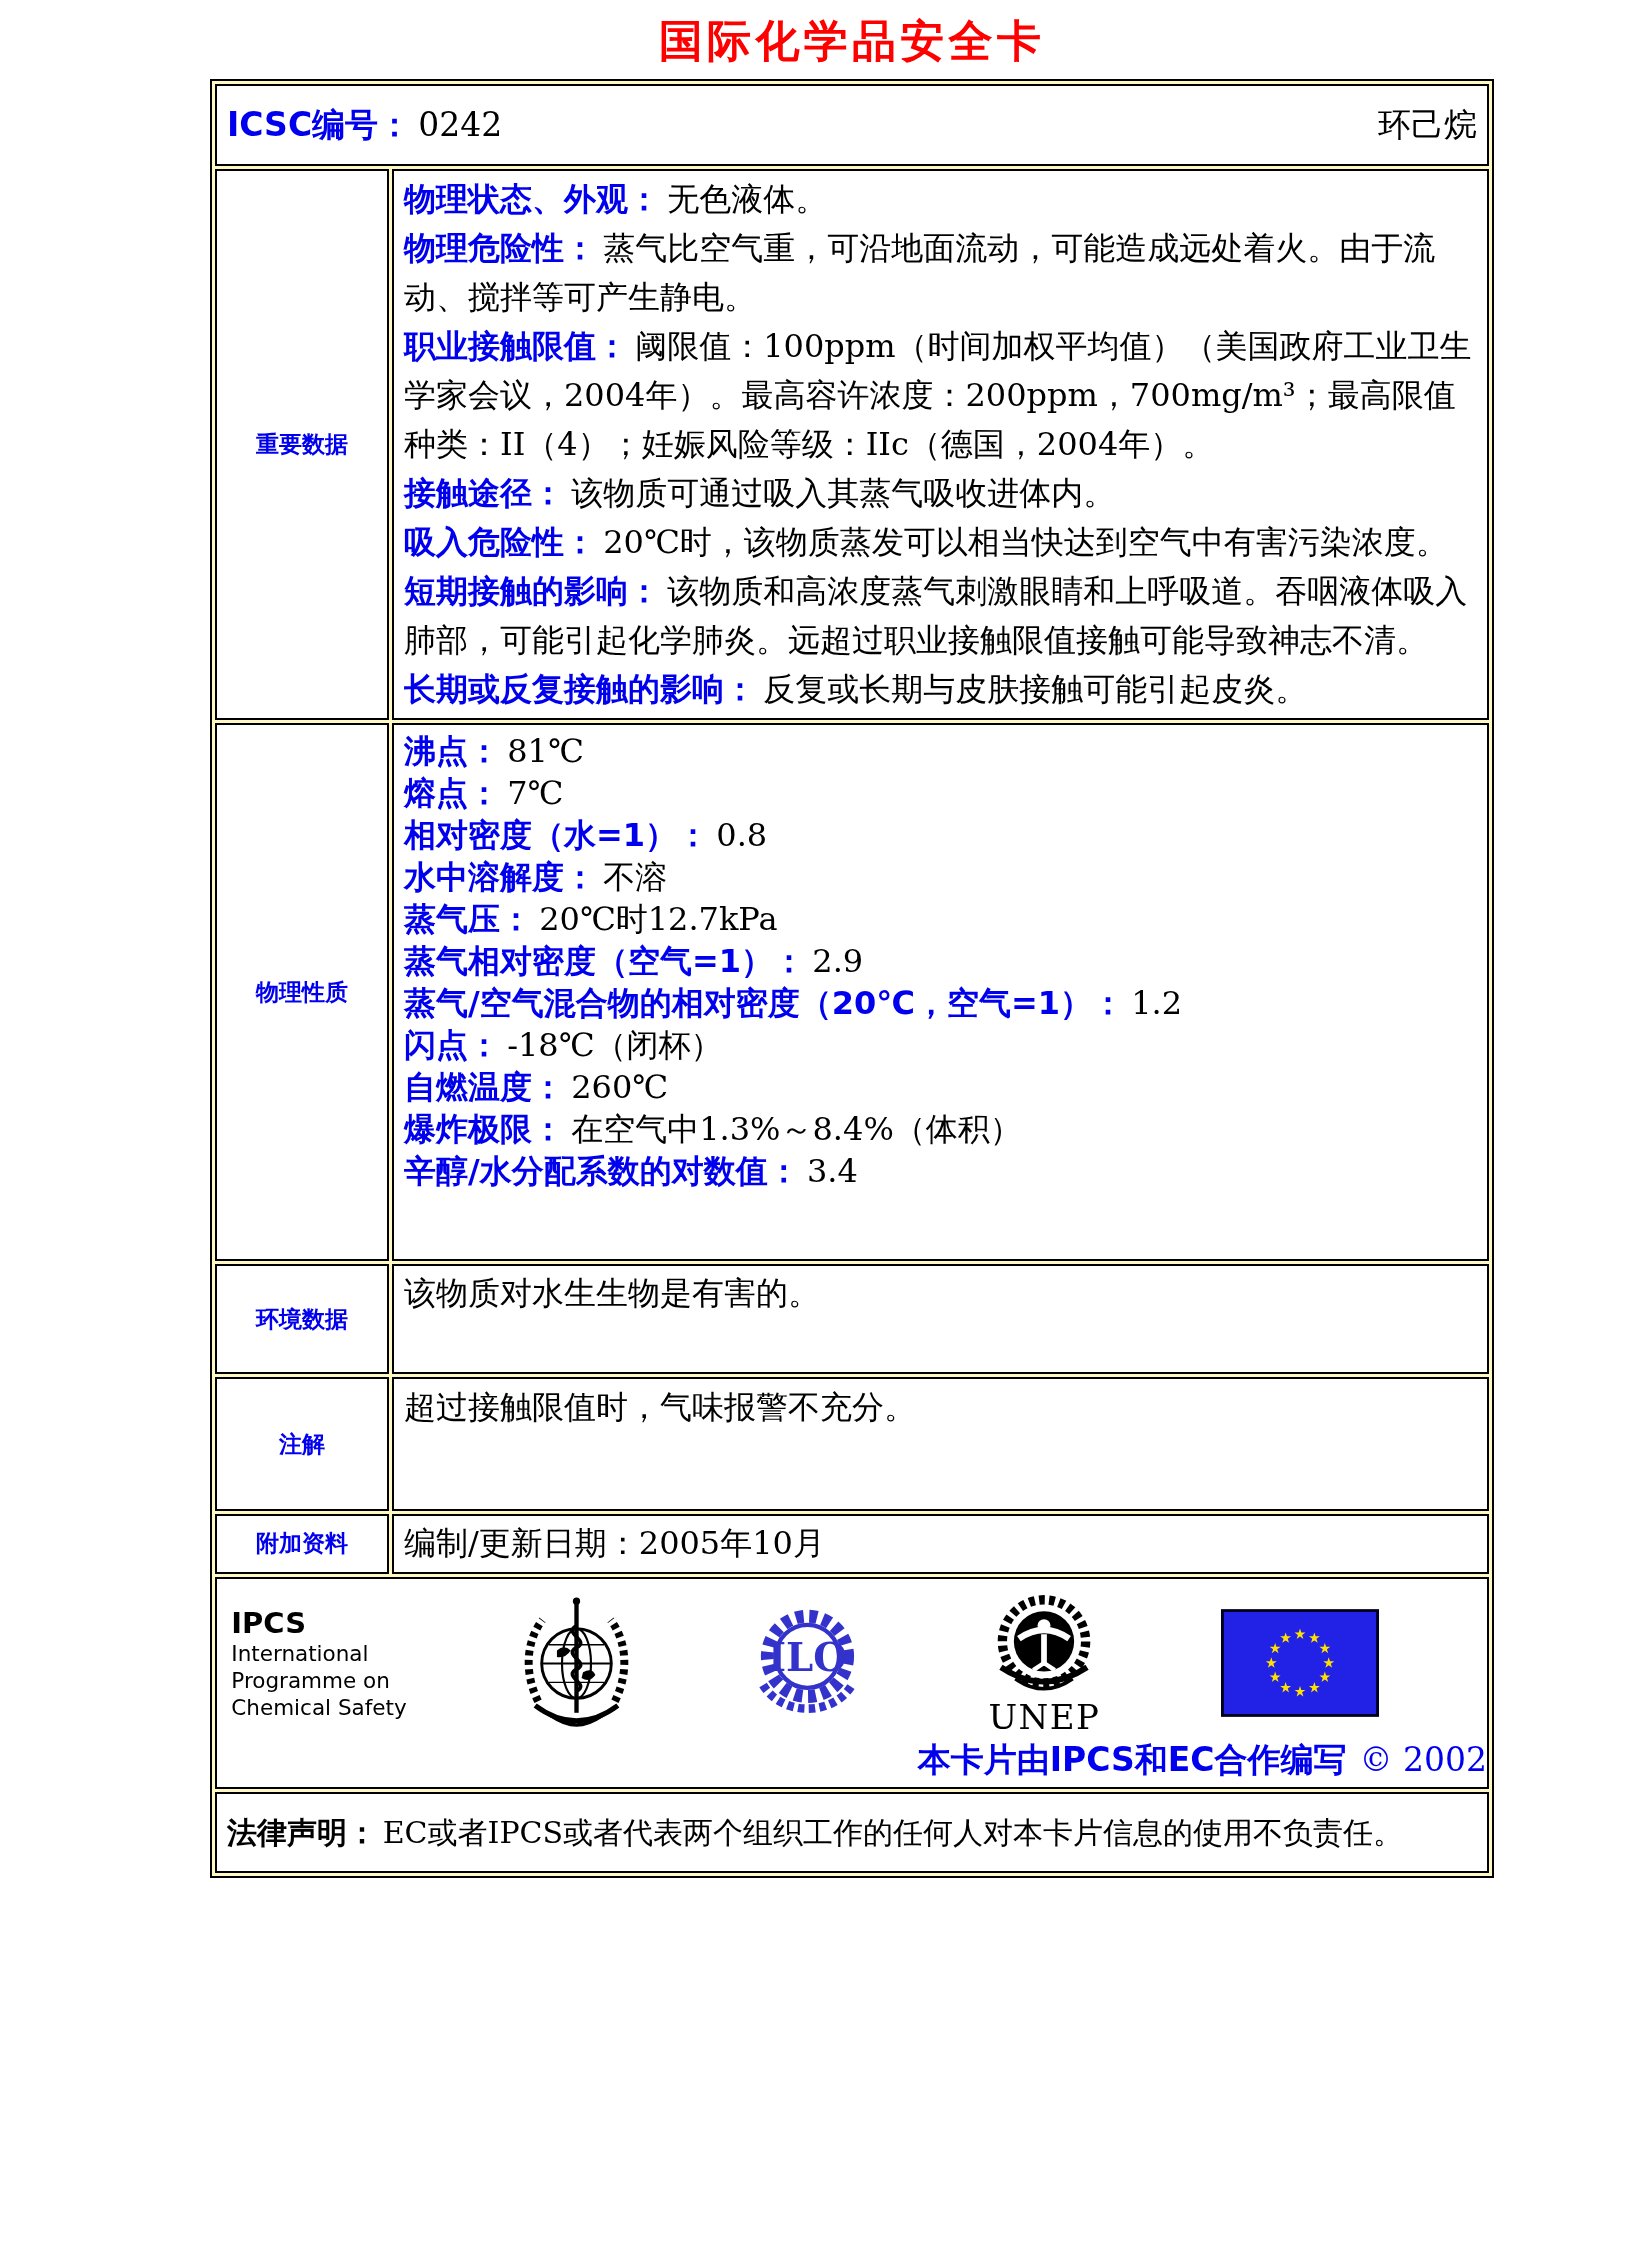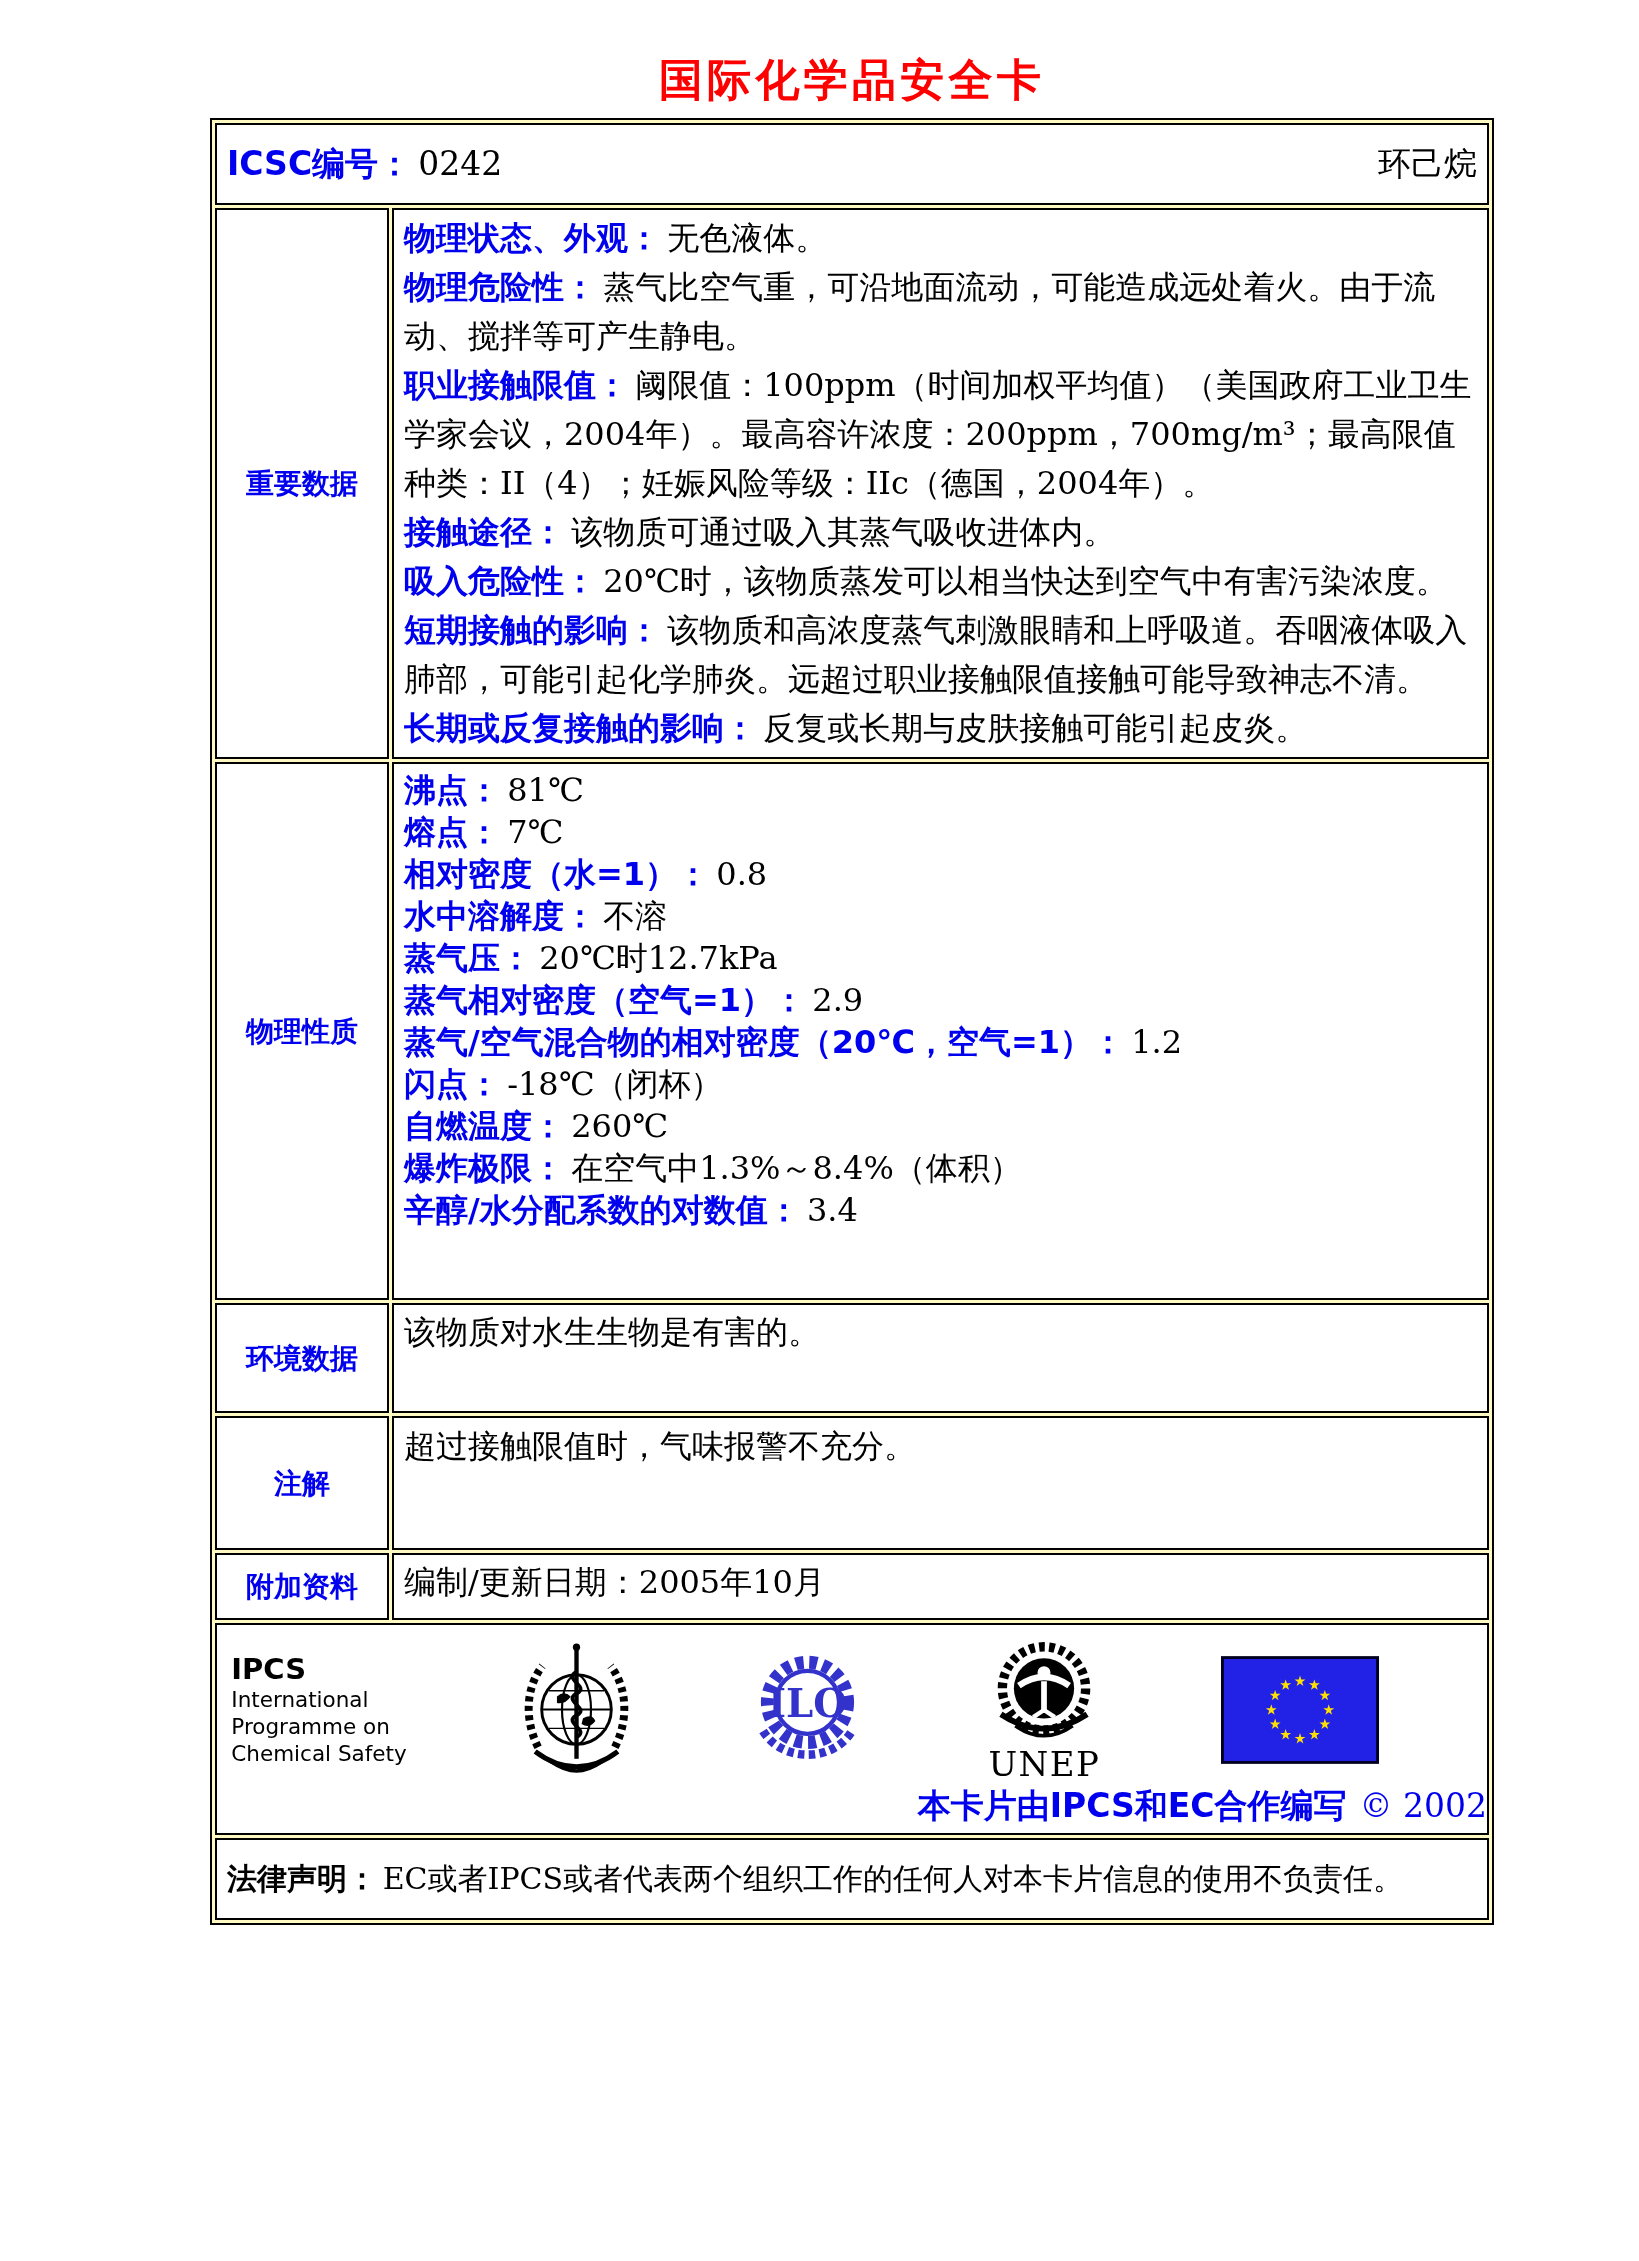--- a/index.html
+++ b/index.html
@@ -1,29 +1,29 @@
 <!DOCTYPE html>
 <html style="--title_red: #FF0000; --label_blue: #0000EE; --ilo_blue: #3333CC; --eu_flag_blue: #2222E6; --eu_star_yellow: #FFE000;font-size:11.5px"><head>
 <meta charset="utf-8">
 <style>
   html,body{margin:0;padding:0;}
   body{width:1640px;height:2261px;background:#fff;overflow:hidden;
        font-family:"DejaVu Serif", serif;color:#000;}
-  .sheet{width:1284px;margin-left:210px;margin-top:39px;}
+  .sheet{width:1284px;margin-left:210px;}
   .page-title{padding-top:11.5px;padding-bottom:8.6px;text-align:center;
     font-family:"DejaVu Serif", serif;font-weight:bold;font-size:44px;
     color:var(--title_red,#FF0000);letter-spacing:4.3px;}
   table.card{width:100%;border-collapse:separate;border-spacing:3.6px;
     border:2.2px solid #000;background:#fef9c3;table-layout:fixed;}
   td{border:2.2px solid #000;vertical-align:top;padding:4.3px 10px;
      font-size:32px;line-height:47px;background:#fff;}
   col.c-side{width:174px;}
-  td.side{text-align:center;vertical-align:middle;padding:8px;
+  td.side{text-align:center;vertical-align:middle;padding:0;
     font-family:"DejaVu Sans","Liberation Sans",sans-serif;font-weight:bold;
-    font-size:28px;color:var(--label_blue,#0000EE);}
+    font-size:23px;color:var(--label_blue,#0000EE);}
   .lbl{font-family:"DejaVu Sans","Liberation Sans",sans-serif;font-weight:bold;
     color:var(--label_blue,#0000EE);margin-right:7.2px;}
   .val{font-family:"DejaVu Serif","Liberation Serif",serif;color:#000;}
   .icsc-cell{height:69px;vertical-align:middle;}
   .icsc-flex{display:flex;justify-content:space-between;align-items:center;}
   .icsc-cell .lbl{font-size:33px;}
   .icsc-cell .val{font-size:33px;}
   .imp p{margin:0;line-height:49px;}
   .phys{height:525px;}
   .phys p{margin:0;line-height:42px;}

